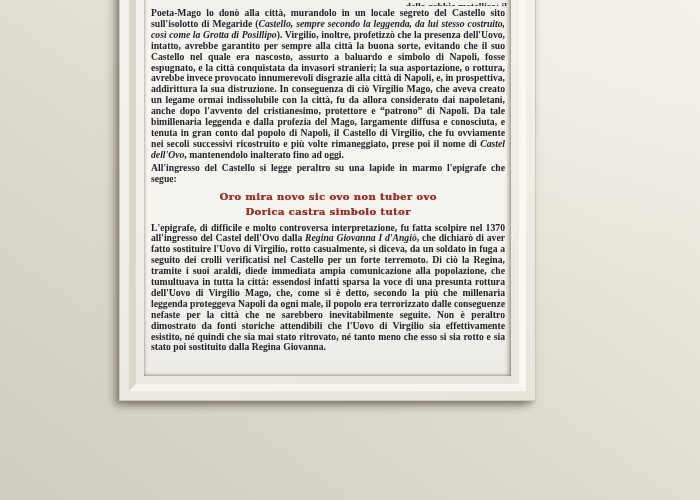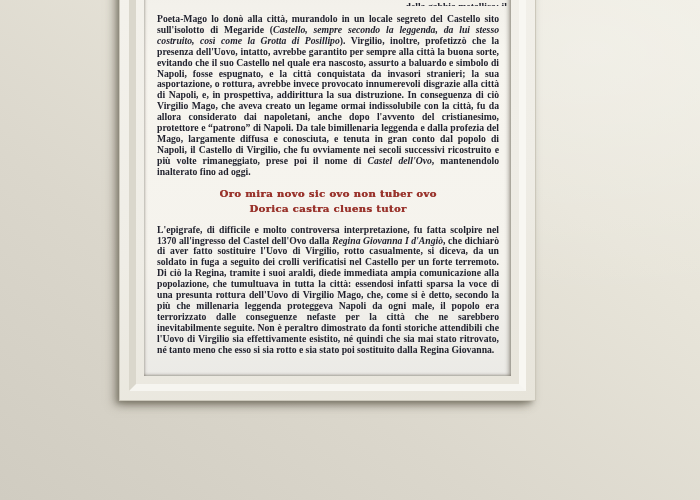--- a/index.html
+++ b/index.html
@@ -31,21 +31,21 @@
                inset 0 2px 3px -1px rgba(85,80,68,.3),inset 0 -2px 3px -1px rgba(85,80,68,.3);
     overflow:hidden;
   }
   .doc{
     padding:0 4px 0 5px;
     color:#22232f;
     font-weight:bold;
     font-size:9.7px;line-height:10.9px;
     text-align:justify;
   }
-  .doc p{margin:8px;}
+  .doc p{margin:2px;}
   .doc i{font-style:italic;}
   .clipline{
     height:23px;overflow:hidden;position:relative;
   }
   .clipline span{
     position:absolute;right:0;bottom:-6px;line-height:11px;white-space:nowrap;
   }
   .epigraph{
     margin:4px 0 3px;text-align:center;
     color:#9a352e;
@@ -64,23 +64,24 @@
   <div class="bevel"></div>
   <div class="paper">
     <div class="doc">
 
       <div class="clipline">
         <span>della gabbia metallica; il</span>
       </div>
 
       <p><span>Poeta-Mago lo donò alla città, murandolo in un locale segreto del Castello sito sull'isolotto di Megaride (</span><i>Castello, sempre secondo la leggenda, da lui stesso costruito, così come la Grotta di Posillipo</i><span>). Virgilio, inoltre, profetizzò che la presenza dell'Uovo, intatto, avrebbe garantito per sempre alla città la buona sorte, evitando che il suo Castello nel quale era nascosto, assurto a baluardo e simbolo di Napoli, fosse espugnato, e la città conquistata da invasori stranieri; la sua asportazione, o rottura, avrebbe invece provocato innumerevoli disgrazie alla città di Napoli, e, in prospettiva, addirittura la sua distruzione. In conseguenza di ciò Virgilio Mago, che aveva creato un legame ormai indissolubile con la città, fu da allora considerato dai napoletani, anche dopo l'avvento del cristianesimo, protettore e “patrono” di Napoli. Da tale bimillenaria leggenda e dalla profezia del Mago, largamente diffusa e conosciuta, e tenuta in gran conto dal popolo di Napoli, il Castello di Virgilio, che fu ovviamente nei secoli successivi ricostruito e più volte rimaneggiato, prese poi il nome di </span><i>Castel dell'Ovo</i><span>, mantenendolo inalterato fino ad oggi.</span></p>
 
+      <p><span>All'ingresso del Castello si legge peraltro su una lapide in marmo l'epigrafe che segue:</span></p>
 
       <div class="epigraph">
         <div>Oro mira novo sic ovo non tuber ovo</div>
-        <div>Dorica castra cluens tutor</div>
+        <div>Dorica castra simbolo tutor</div>
       </div>
 
       <p><span>L'epigrafe, di difficile e molto controversa interpretazione, fu fatta scolpire nel 1370 all'ingresso del Castel dell'Ovo dalla </span><i>Regina Giovanna I d'Angiò</i><span>, che dichiarò di aver fatto sostituire l'Uovo di Virgilio, rotto casualmente, si diceva, da un soldato in fuga a seguito dei crolli verificatisi nel Castello per un forte terremoto. Di ciò la Regina, tramite i suoi araldi, diede immediata ampia comunicazione alla popolazione, che tumultuava in tutta la città: essendosi infatti sparsa la voce di una presunta rottura dell'Uovo di Virgilio Mago, che, come si è detto, secondo la più che millenaria leggenda proteggeva Napoli da ogni male, il popolo era terrorizzato dalle conseguenze nefaste per la città che ne sarebbero inevitabilmente seguite. Non è peraltro dimostrato da fonti storiche attendibili che l'Uovo di Virgilio sia effettivamente esistito, né quindi che sia mai stato ritrovato, né tanto meno che esso si sia rotto e sia stato poi sostituito dalla Regina Giovanna.</span></p>
 
     </div>
   </div>
 </div>
 
 </body></html>

